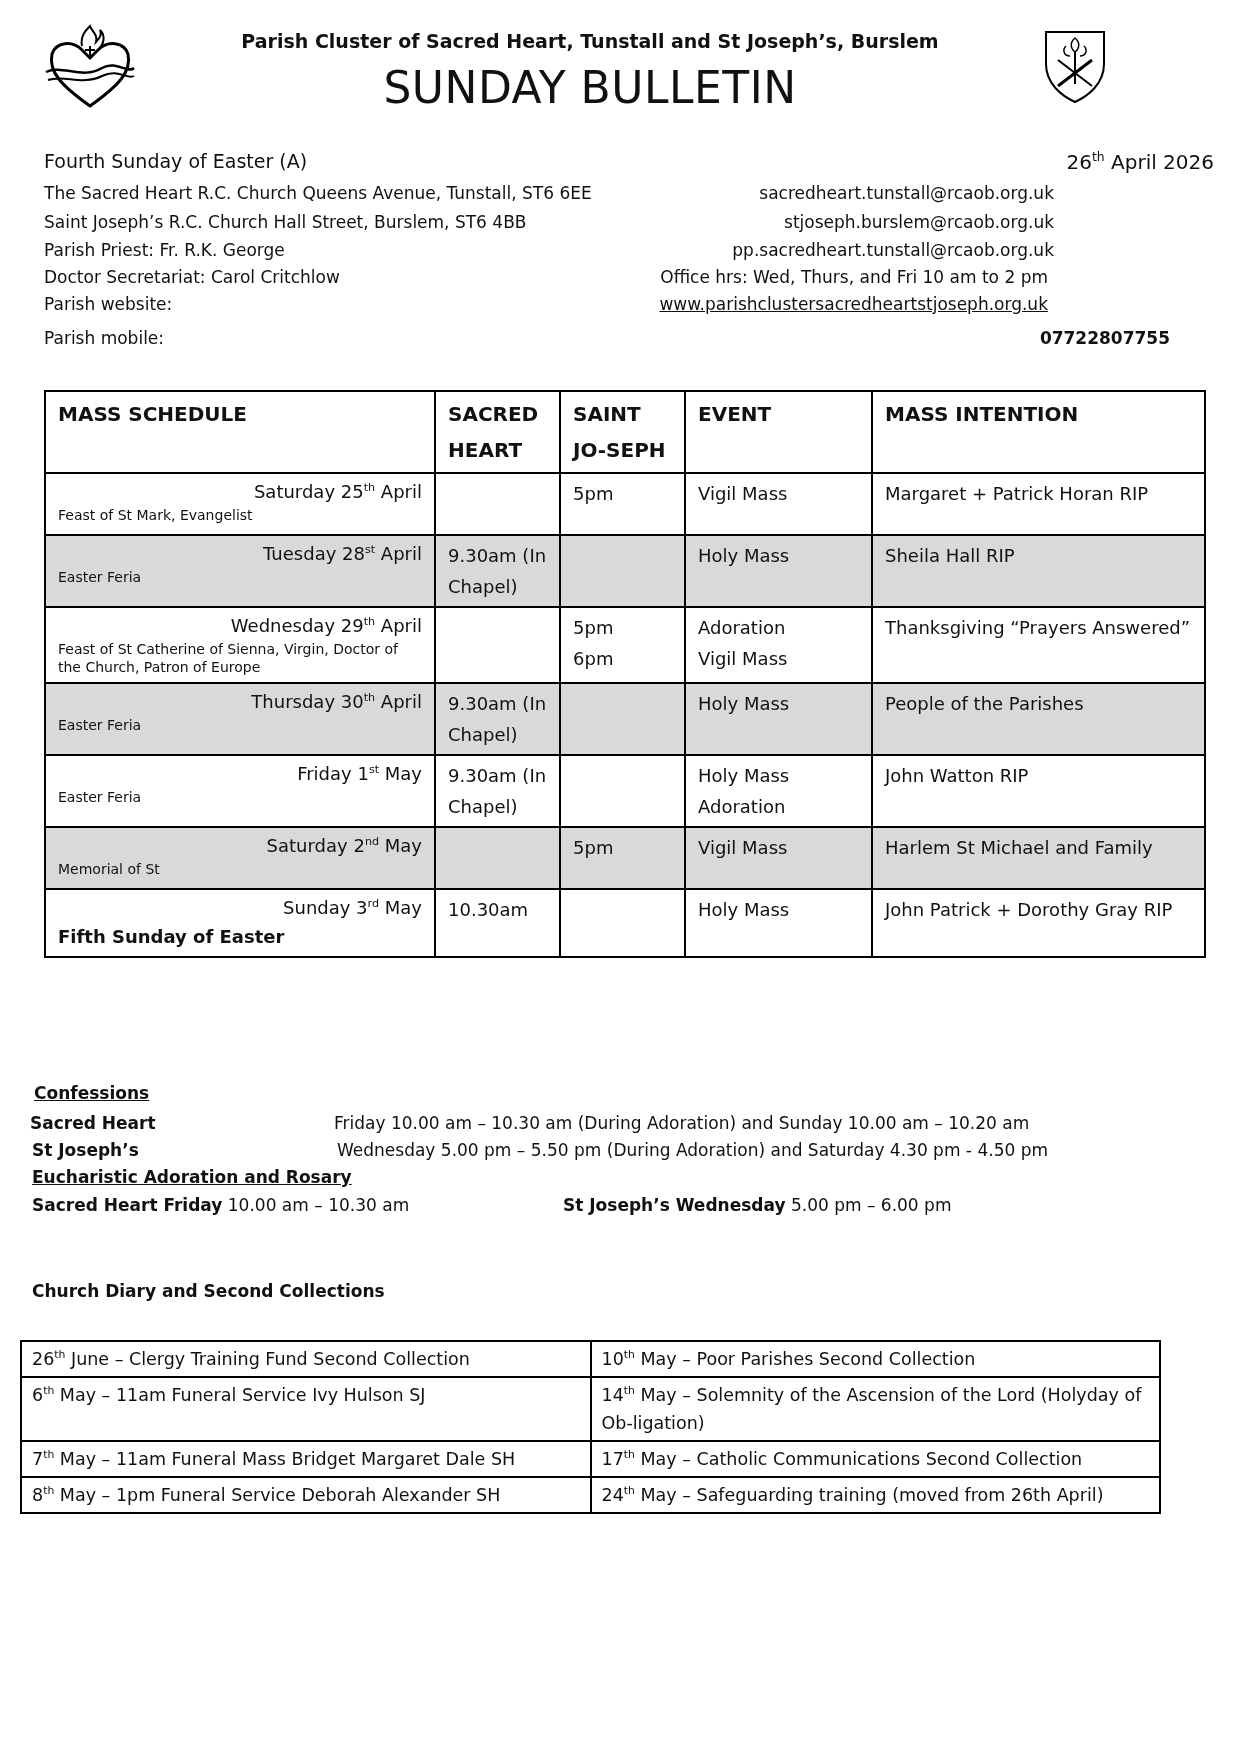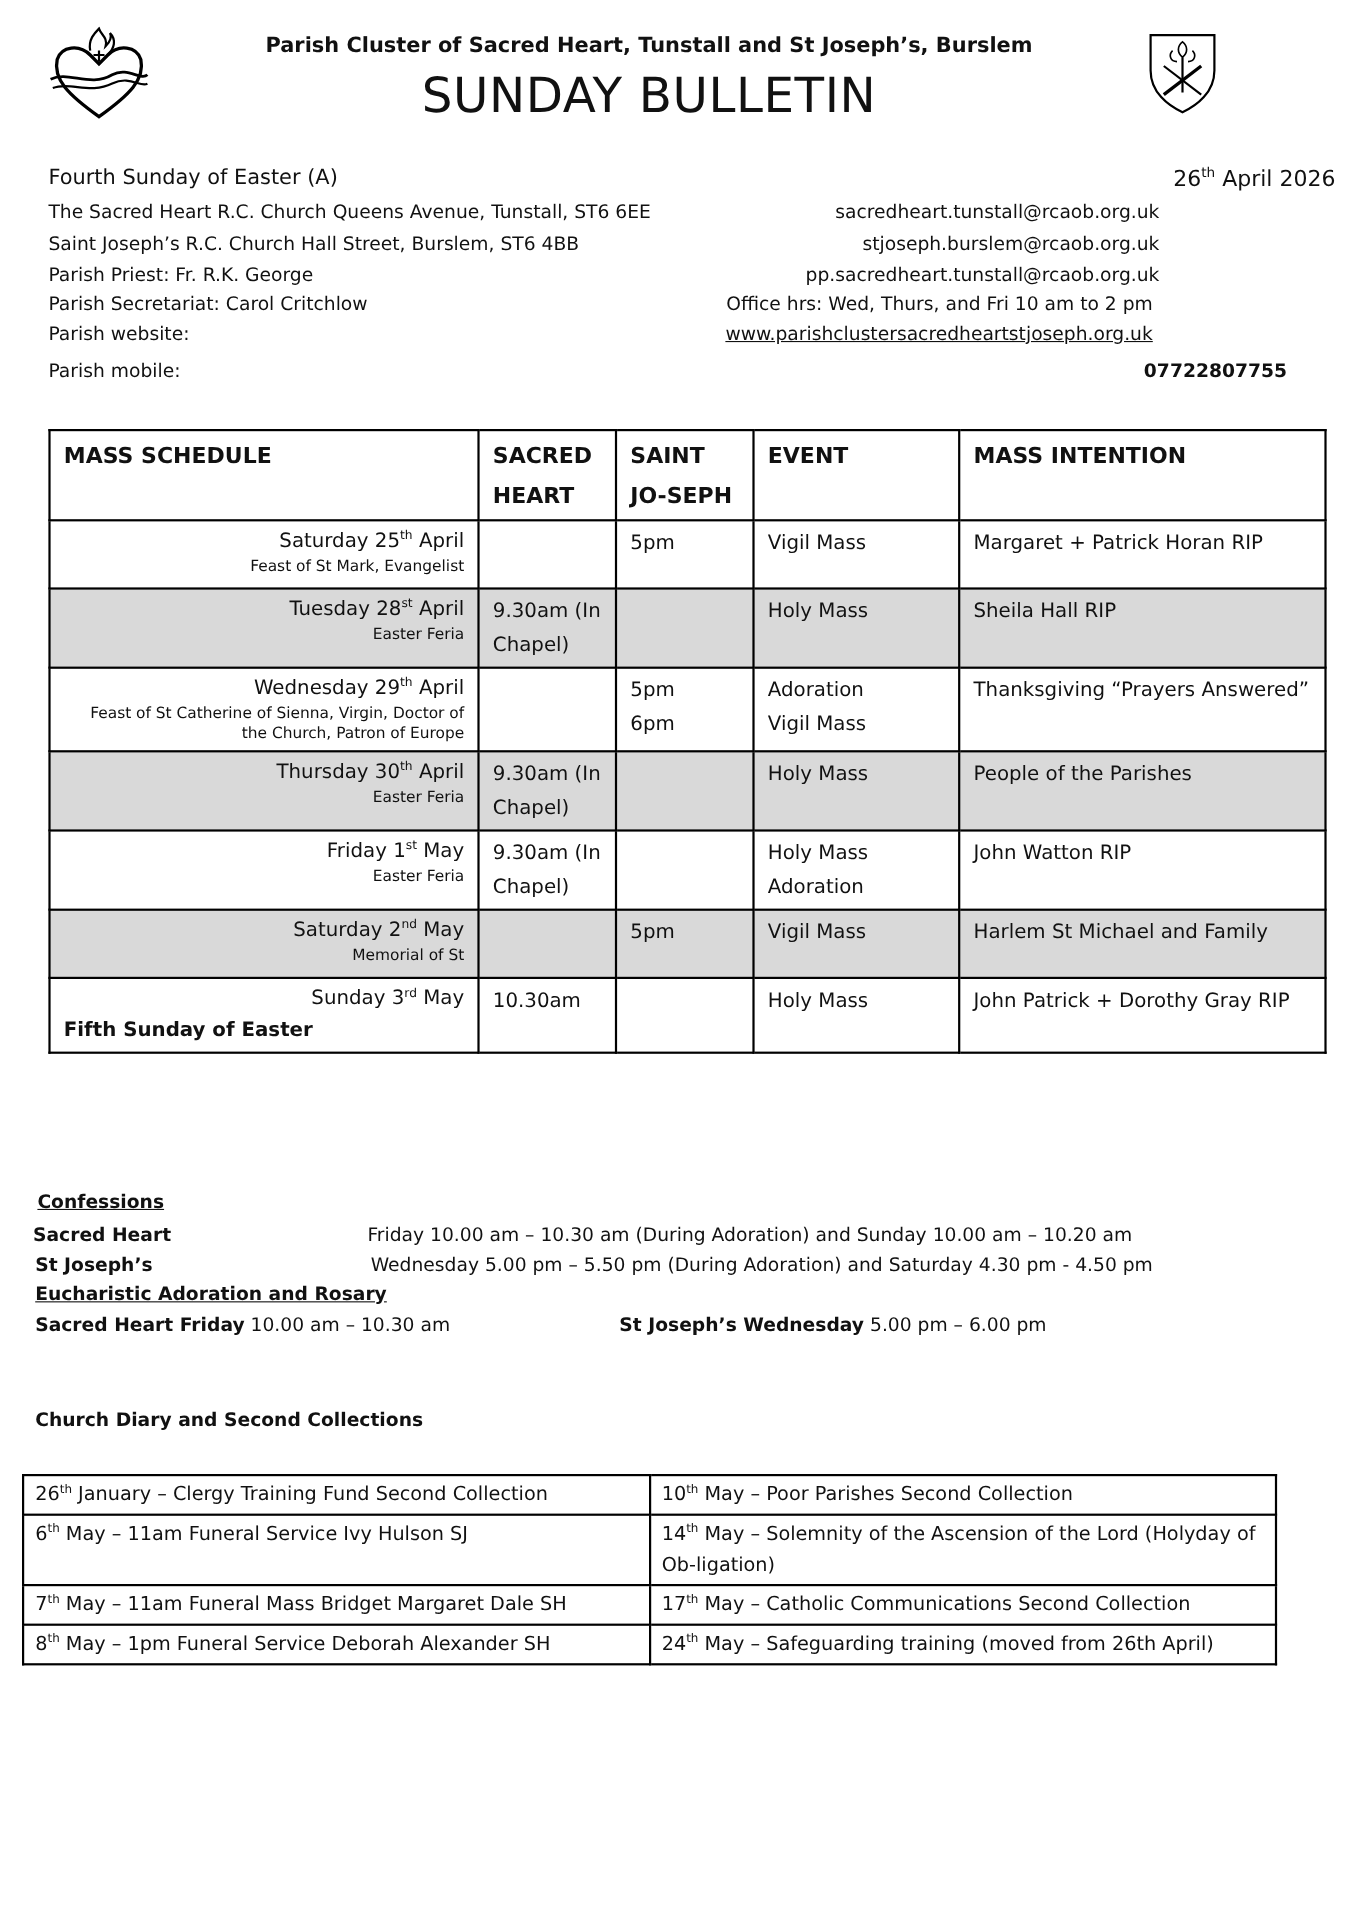--- a/index.html
+++ b/index.html
@@ -14,21 +14,21 @@
   .info { position:absolute; left:44px; width:1160px; font-size:17px; }
   .info .row { position:absolute; left:0; width:100%; }
   .info .l { position:absolute; left:0; }
   .info .r { position:absolute; right:150px; text-align:right; }
 
   table.mass { position:absolute; left:44px; top:390px; width:1162px; border-collapse:collapse; font-size:18px; }
   table.mass th, table.mass td { border:2px solid #000; vertical-align:top; padding:4px 12px 4px 12px; text-align:left; }
   table.mass th { font-weight:bold; font-size:20px; line-height:36px; height:62px; padding-top:4px; }
   table.mass tr.shaded td { background:#d9d9d9; }
   table.mass td .day { display:block; line-height:28px;text-align:right; }
-  table.mass td .note { display:block; font-size:14px; line-height:18px;text-align:right; }
+  table.mass td .note { display:block; font-size:14px; line-height:18px; }
   table.mass td .bold { display:block; font-weight:bold; line-height:30px; }
   table.mass td .ln { display:block; line-height:31px; }
 
   .conf { position:absolute; font-size:17px; }
   .u { text-decoration:underline; font-weight:bold; }
   .b { font-weight:bold; }
 
   table.diary { position:absolute; left:20px; top:1340px; width:1141px; border-collapse:collapse; font-size:17.5px; }
   table.diary td { border:2px solid #000; padding:3px 10px; vertical-align:top; line-height:28px; width:50%; }
 </style>
@@ -70,21 +70,21 @@
   </div>
   <div class="row" style="top:212px;">
     <span class="l">Saint Joseph’s R.C. Church Hall Street, Burslem, ST6 4BB</span>
     <span class="r">stjoseph.burslem@rcaob.org.uk</span>
   </div>
   <div class="row" style="top:240px;">
     <span class="l">Parish Priest:  Fr. R.K. George</span>
     <span class="r">pp.sacredheart.tunstall@rcaob.org.uk</span>
   </div>
   <div class="row" style="top:267px;">
-    <span class="l">Parish Secretariat: Carol Critchlow</span>
+    <span class="l">Doctor Secretariat: Carol Critchlow</span>
     <span class="r" style="right:156px;">Office hrs: Wed, Thurs, and Fri 10 am to 2 pm</span>
   </div>
   <div class="row" style="top:294px;">
     <span class="l">Parish website:</span>
     <span class="r" style="right:156px;text-decoration:underline;">www.parishclustersacredheartstjoseph.org.uk</span>
   </div>
   <div class="row" style="top:328px;">
     <span class="l">Parish mobile:</span>
     <span class="r" style="right:34px;font-weight:bold;">07722807755</span>
   </div>
@@ -235,21 +235,21 @@
 <div class="conf b" style="left:32px;top:1140px;">St Joseph’s</div>
 <div class="conf" style="left:337px;top:1140px;">Wednesday 5.00 pm – 5.50 pm (During Adoration) and Saturday 4.30 pm - 4.50 pm</div>
 <div class="conf u" style="left:32px;top:1167px;">Eucharistic Adoration and Rosary</div>
 <div class="conf" style="left:32px;top:1195px;"><span class="b">Sacred Heart Friday</span><span> 10.00 am – 10.30 am</span></div>
 <div class="conf" style="left:563px;top:1195px;"><span class="b">St Joseph’s  Wednesday</span><span> 5.00 pm – 6.00 pm</span></div>
 
 <div class="conf b" style="left:32px;top:1281px;">Church Diary and Second Collections</div>
 <table class="diary">
     <tbody id="diary-body">
       <tr>
-        <td><span>26</span><sup>th</sup><span> January – Clergy Training Fund Second Collection</span></td>
+        <td><span>26</span><sup>th</sup><span> June – Clergy Training Fund Second Collection</span></td>
         <td><span>10</span><sup>th</sup><span> May – Poor Parishes Second Collection</span></td>
       </tr>
       <tr>
         <td><span>6</span><sup>th</sup><span> May – 11am Funeral Service Ivy Hulson SJ</span></td>
         <td><span>14</span><sup>th</sup><span> May – Solemnity of the Ascension of the Lord (Holyday of Ob-ligation)</span></td>
       </tr>
       <tr>
         <td><span>7</span><sup>th</sup><span> May – 11am Funeral Mass Bridget Margaret Dale SH</span></td>
         <td><span>17</span><sup>th</sup><span> May – Catholic Communications Second Collection</span></td>
       </tr>

